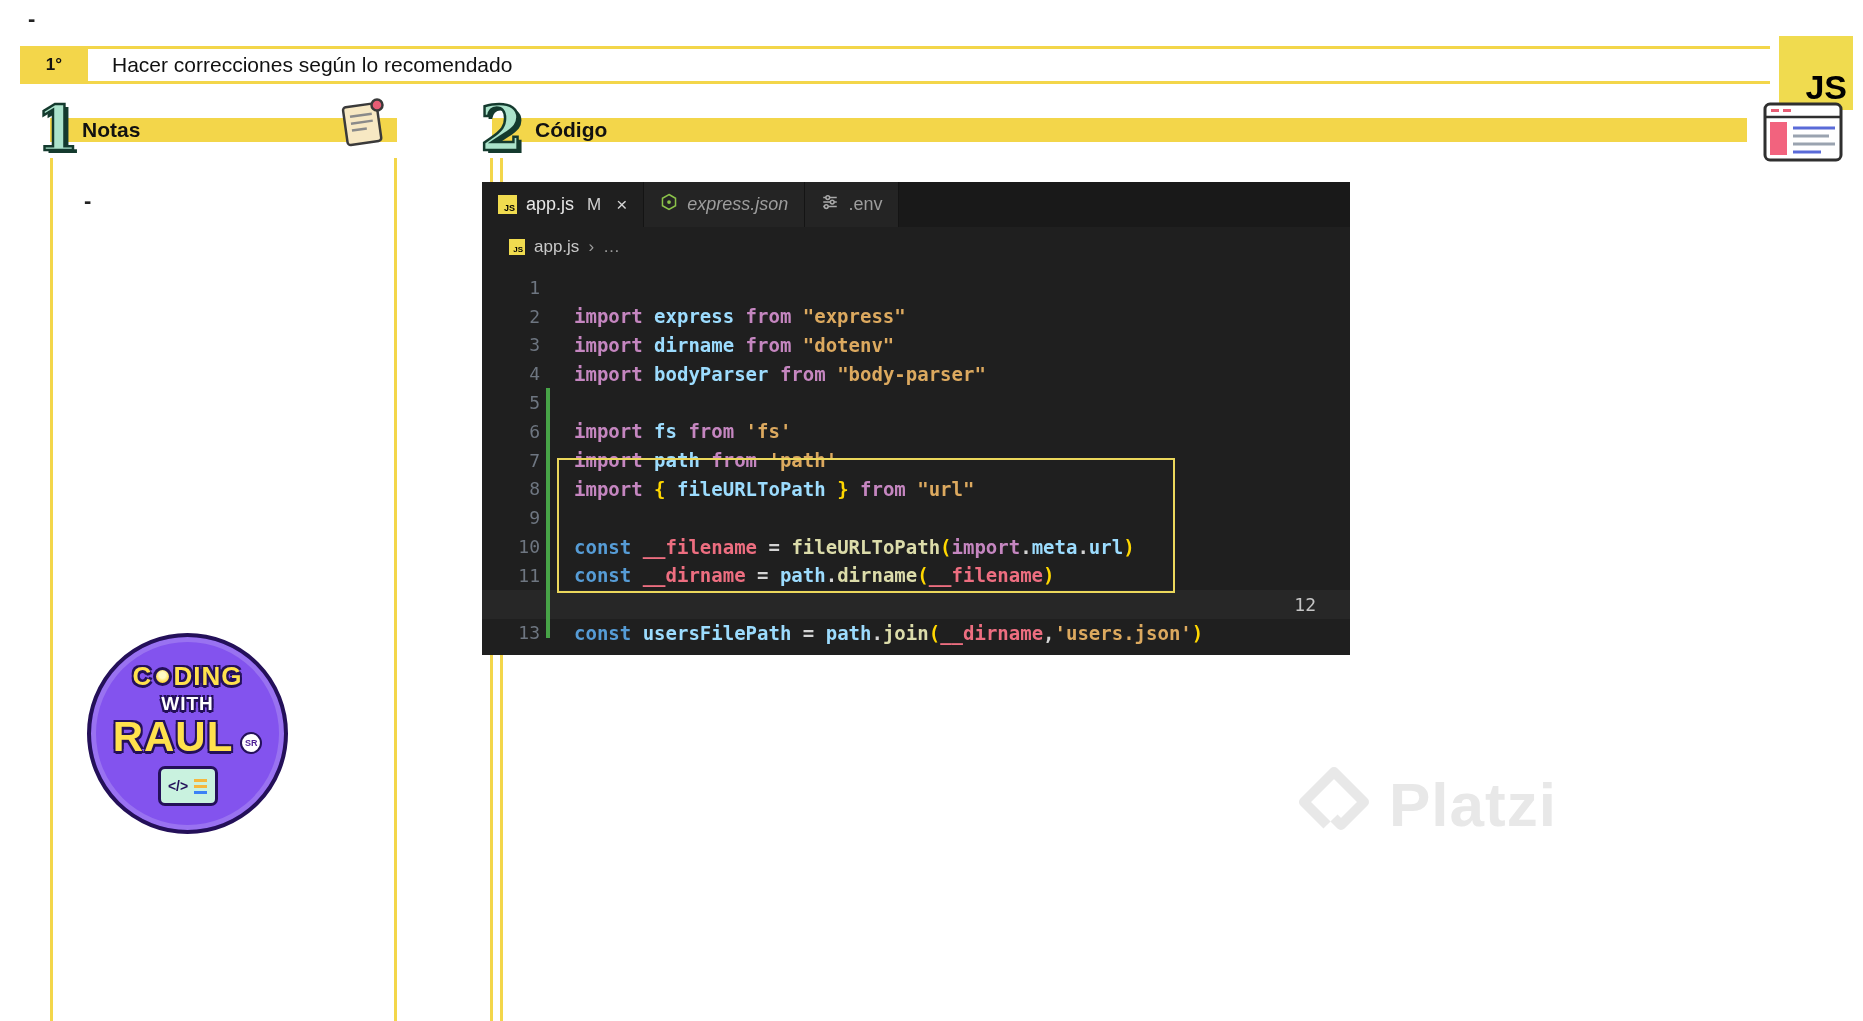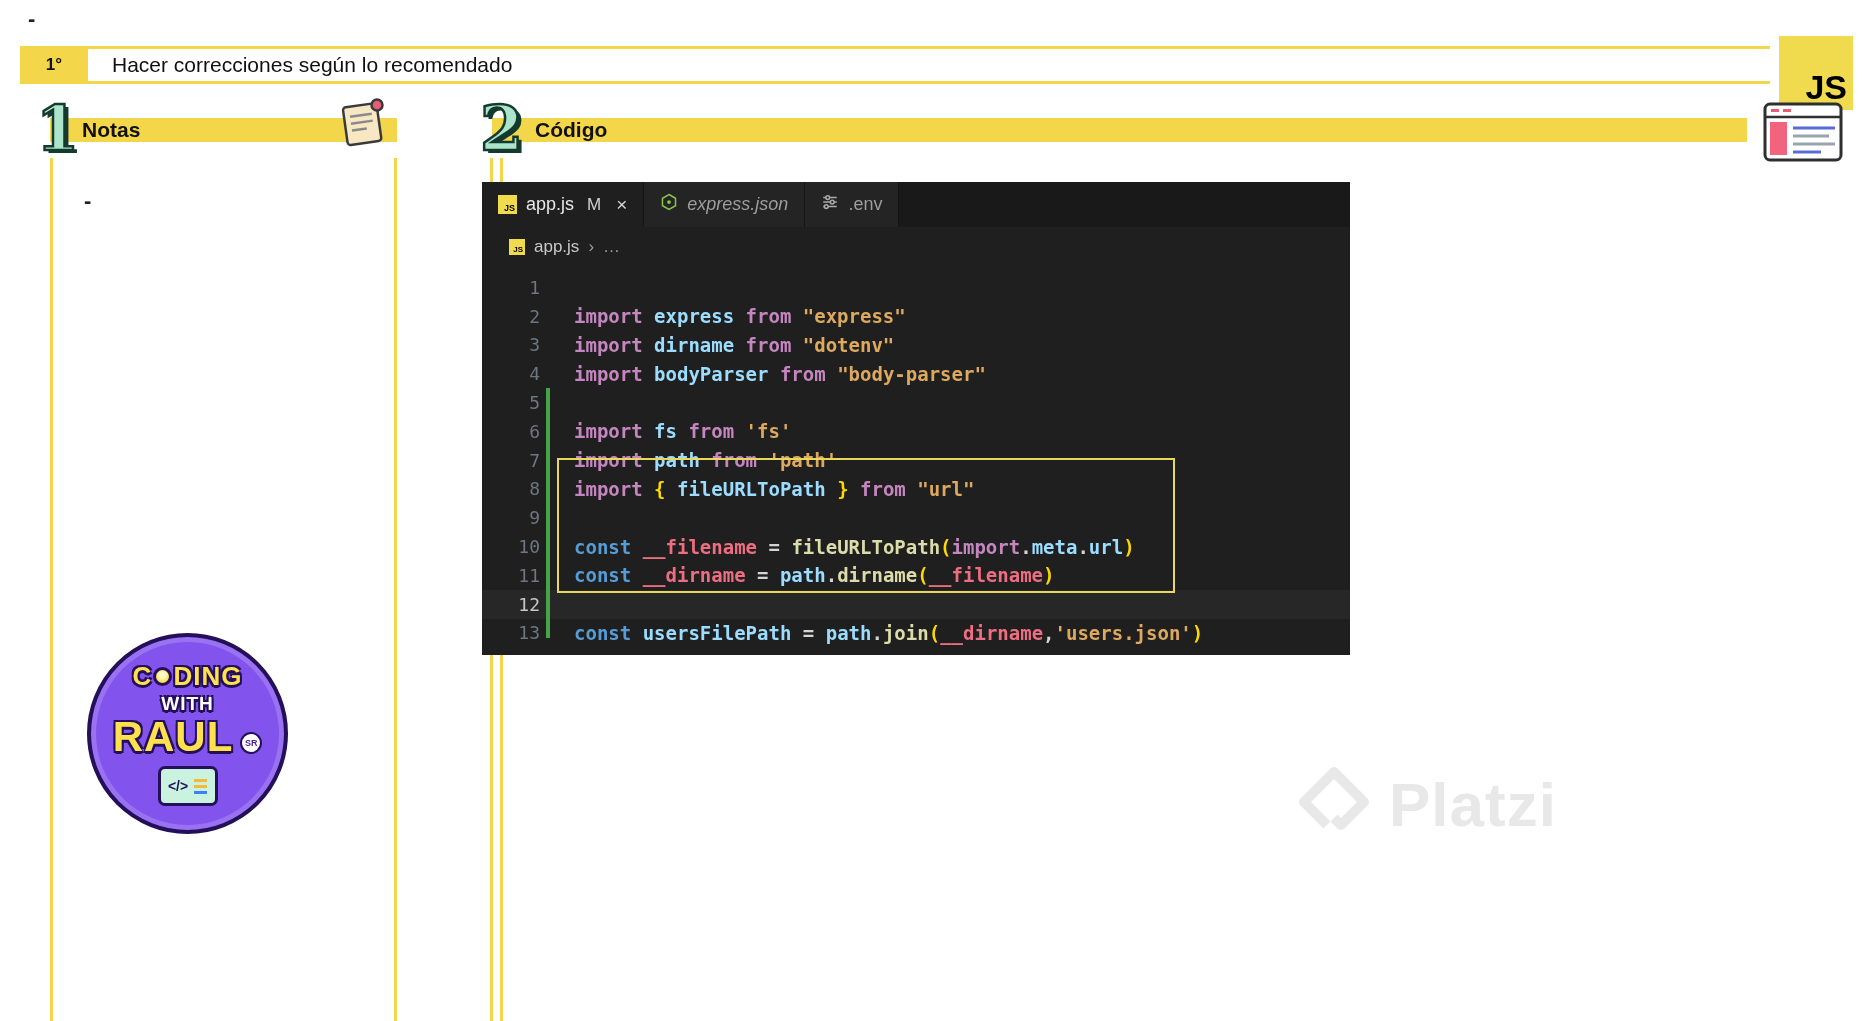--- a/index.html
+++ b/index.html
@@ -72,21 +72,21 @@
   }
   .js-file-icon.small { width: 16px; height: 16px; font-size: 8px; }
   .breadcrumb {
     display: flex; align-items: center; gap: 9px; height: 40px; padding-left: 27px;
     background: var(--editor-bg, #1F1F1F); color: #C8C8C8; font-size: 17px;
   }
   .breadcrumb .dim { color: #9D9D9D; }
 
   .code { position: relative; padding-top: 6px; font-family: "DejaVu Sans Mono", monospace; }
   .code-line { display: flex; height: 28.8px; align-items: center; white-space: pre; font-size: 19px; font-weight: bold; }
-  .code-line.active { background: var(--current-line, #272727); }
+  .code-line.active { background: var(--current-line, #272727); justify-content: flex-end; }
   .line-num {
     width: 74px; padding-right: 16px; flex: none; text-align: right;
     color: var(--line-num, #6E7681); font-weight: normal; font-size: 18px;
   }
   .code-line.active .line-num { color: var(--line-num-active, #C6C6C6); }
   .line-text { margin-left: 18px; }
   .tok-kw      { color: var(--syntax-kw, #C586C0); }
   .tok-kw2     { color: var(--syntax-kw2, #569CD6); }
   .tok-var     { color: var(--syntax-var, #9CDCFE); }
   .tok-special { color: var(--syntax-special, #ED6E80); text-align: center; }

